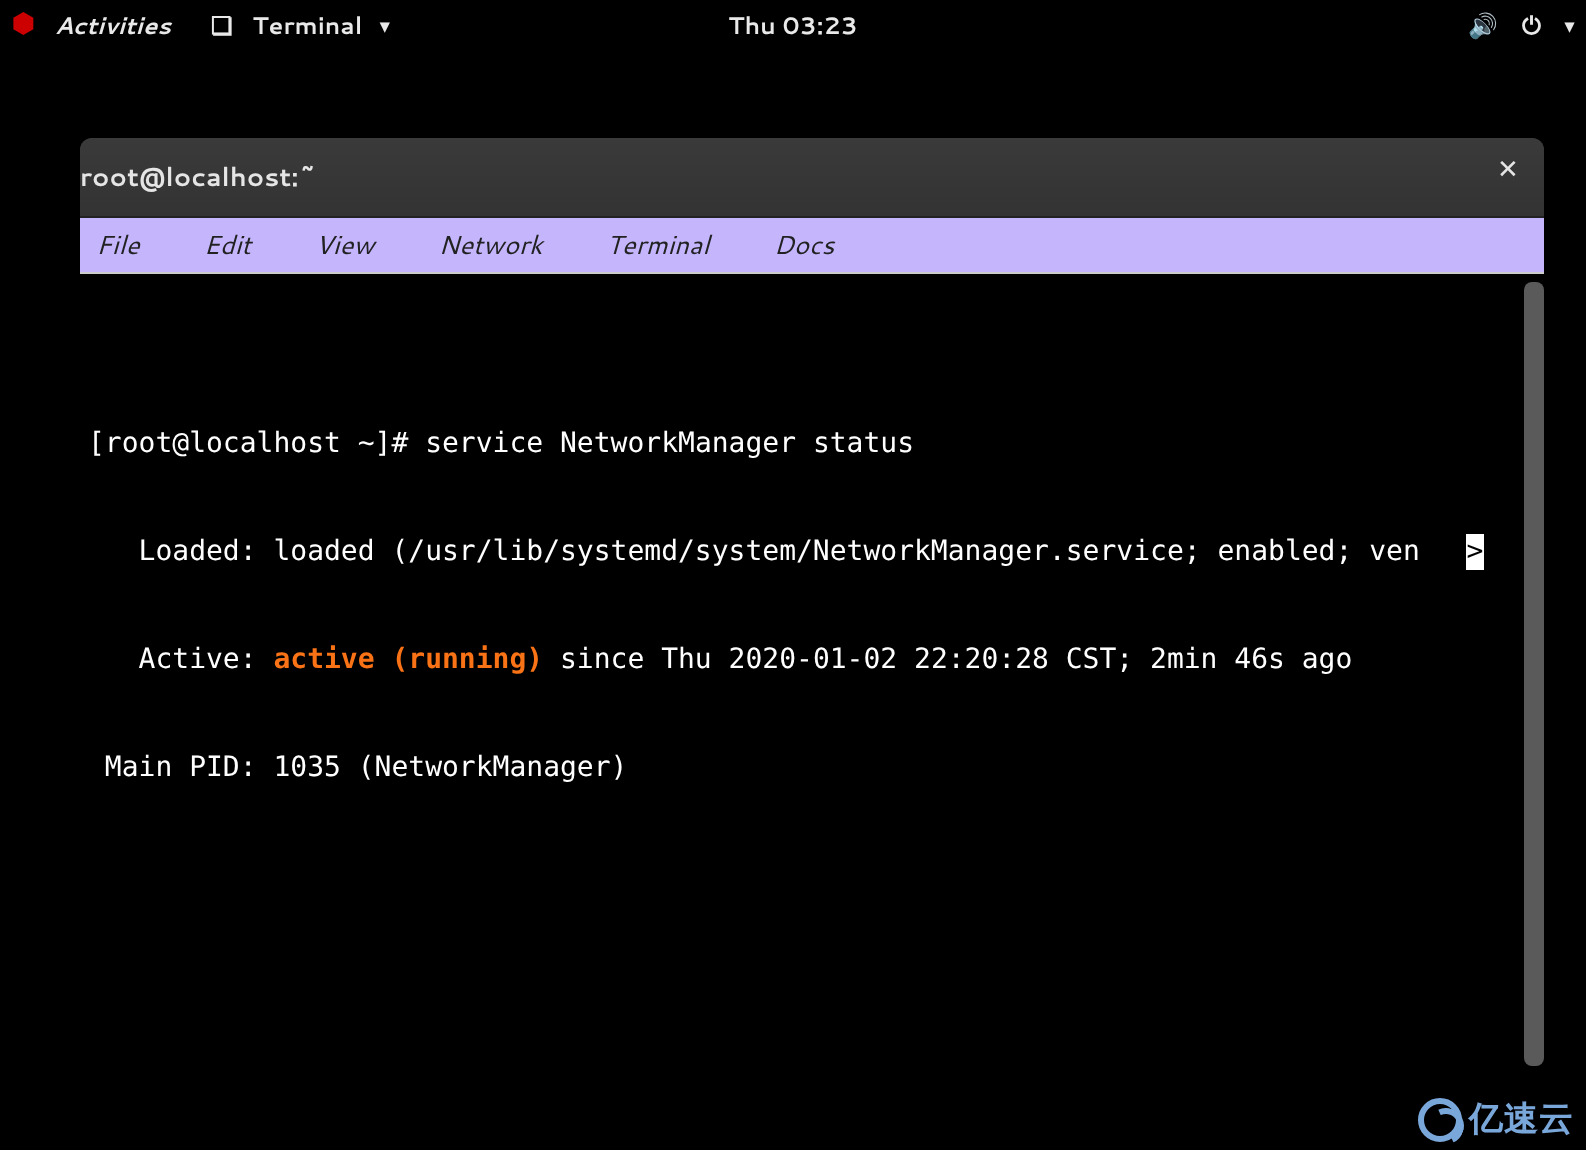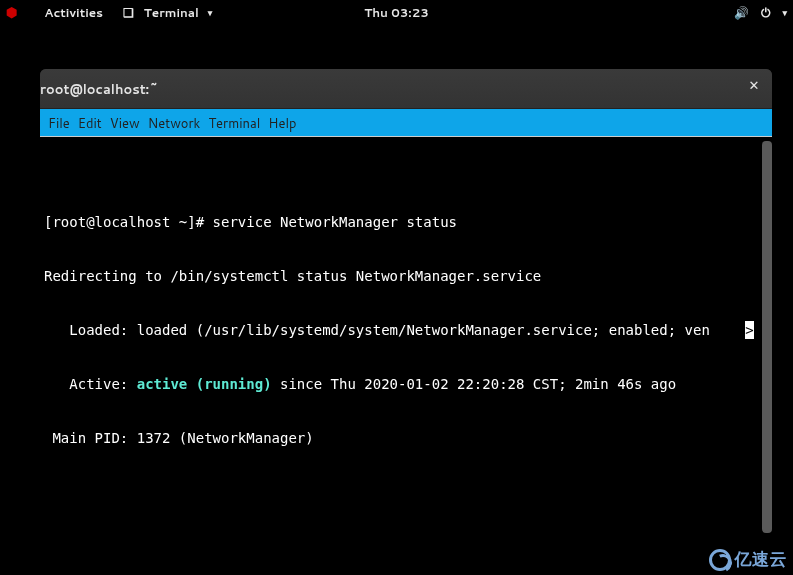--- a/index.html
+++ b/index.html
@@ -18,21 +18,21 @@
     background: #000;
     color: #e9e9e9;
     display: flex;
     align-items: center;
     font-size: 12px;
     font-weight: 600;
     padding: 0 6px;
   }
   .topbar .left { display: flex; align-items: center; gap: 6px; }
   .topbar .hat { color: #cc0000; font-size: 13px; }
-  .topbar .activities { margin-left: 21px; }
+  .topbar .activities { margin-left: 4px; font-style: italic; }
   .topbar .app-icon { margin-left: 14px; font-size: 12px; }
   .topbar .app-label { margin-left: 4px; }
   .topbar .app-arrow { font-size: 9px; margin-left: 3px; }
   .topbar .center { position: absolute; left: 50%; transform: translateX(-50%); }
   .topbar .right { margin-left: auto; display: flex; align-items: center; gap: 12px; font-size: 12px; }
   .topbar .right .arrow { font-size: 9px; }
 
   
   .window {
     position: absolute;
@@ -66,57 +66,58 @@
     display: flex;
     align-items: center;
     justify-content: center;
     color: #e5e5e5;
     font-size: 13px;
     font-weight: 400;
     cursor: pointer;
   }
   .menubar {
     height: 28px;
-    background: #0ea5e9;
+    background: #c4b5fd;
     display: flex;
     align-items: center;
     padding: 0 8px;
-    gap: 8px;
+    gap: 32px;
     font-size: 13px;
     color: #222;
     border-bottom: 1px solid #ccc;
+    font-style: italic;
   }
   .menubar span { cursor: pointer; }
 
   
   .term {
     background: #000;
     color: #fff;
     font-family: "DejaVu Sans Mono", Menlo, Consolas, monospace;
     font-size: 14px;
     line-height: 18px;
-    padding: 4px 8px 0 4px;
+    padding: 4px 20px 0 4px;
     height: calc(100% - 62px);
     position: relative;
     white-space: pre;
     overflow: hidden;
   }
   .term .scrollbar {
     position: absolute;
     right: 0;
     top: 4px;
     width: 10px;
     height: 392px;
     background: #5a5a5a;
     border-radius: 4px;
   }
   .term .line { display: block; }
   .term .prompt { color: #fff; }
   .term .dot { color: #00dd00; }
-  .term .active { color: #5eead4; font-weight: bold; }
+  .term .active { color: #f97316; font-weight: bold; }
   .term .ovf {
     position: absolute;
     display: inline-block;
     background: #fff;
     color: #000;
     width: 9px;
     text-align: center;
   }
   .logrow { position: relative; display: block; }
 
@@ -178,31 +179,30 @@
   <div class="titlebar">
     <span>root@localhost:~</span>
     <div class="close">✕</div>
   </div>
   <div class="menubar">
     <span>File</span>
     <span>Edit</span>
     <span>View</span>
     <span>Network</span>
     <span>Terminal</span>
-    <span>Help</span>
+    <span>Docs</span>
   </div>
 
   <div class="term">
     <div class="scrollbar"></div>
 
     <span class="line"><span class="prompt">[root@localhost ~]# </span><span>service NetworkManager status</span></span>
-    <span class="line">Redirecting to /bin/systemctl status NetworkManager.service</span>
     <span class="logrow"><span>   Loaded: loaded (/usr/lib/systemd/system/NetworkManager.service; enabled; ven</span><span class="ovf" style="right:10px;">&gt;</span></span>
     <span class="line"><span>   Active: </span><span class="active">active (running)</span><span> since Thu 2020-01-02 22:20:28 CST; 2min 46s ago</span></span>
-    <span class="line"> Main PID: 1372 (NetworkManager)</span>
+    <span class="line"> Main PID: 1035 (NetworkManager)</span>
     
     
     
     
     
 
     
     
     
     

